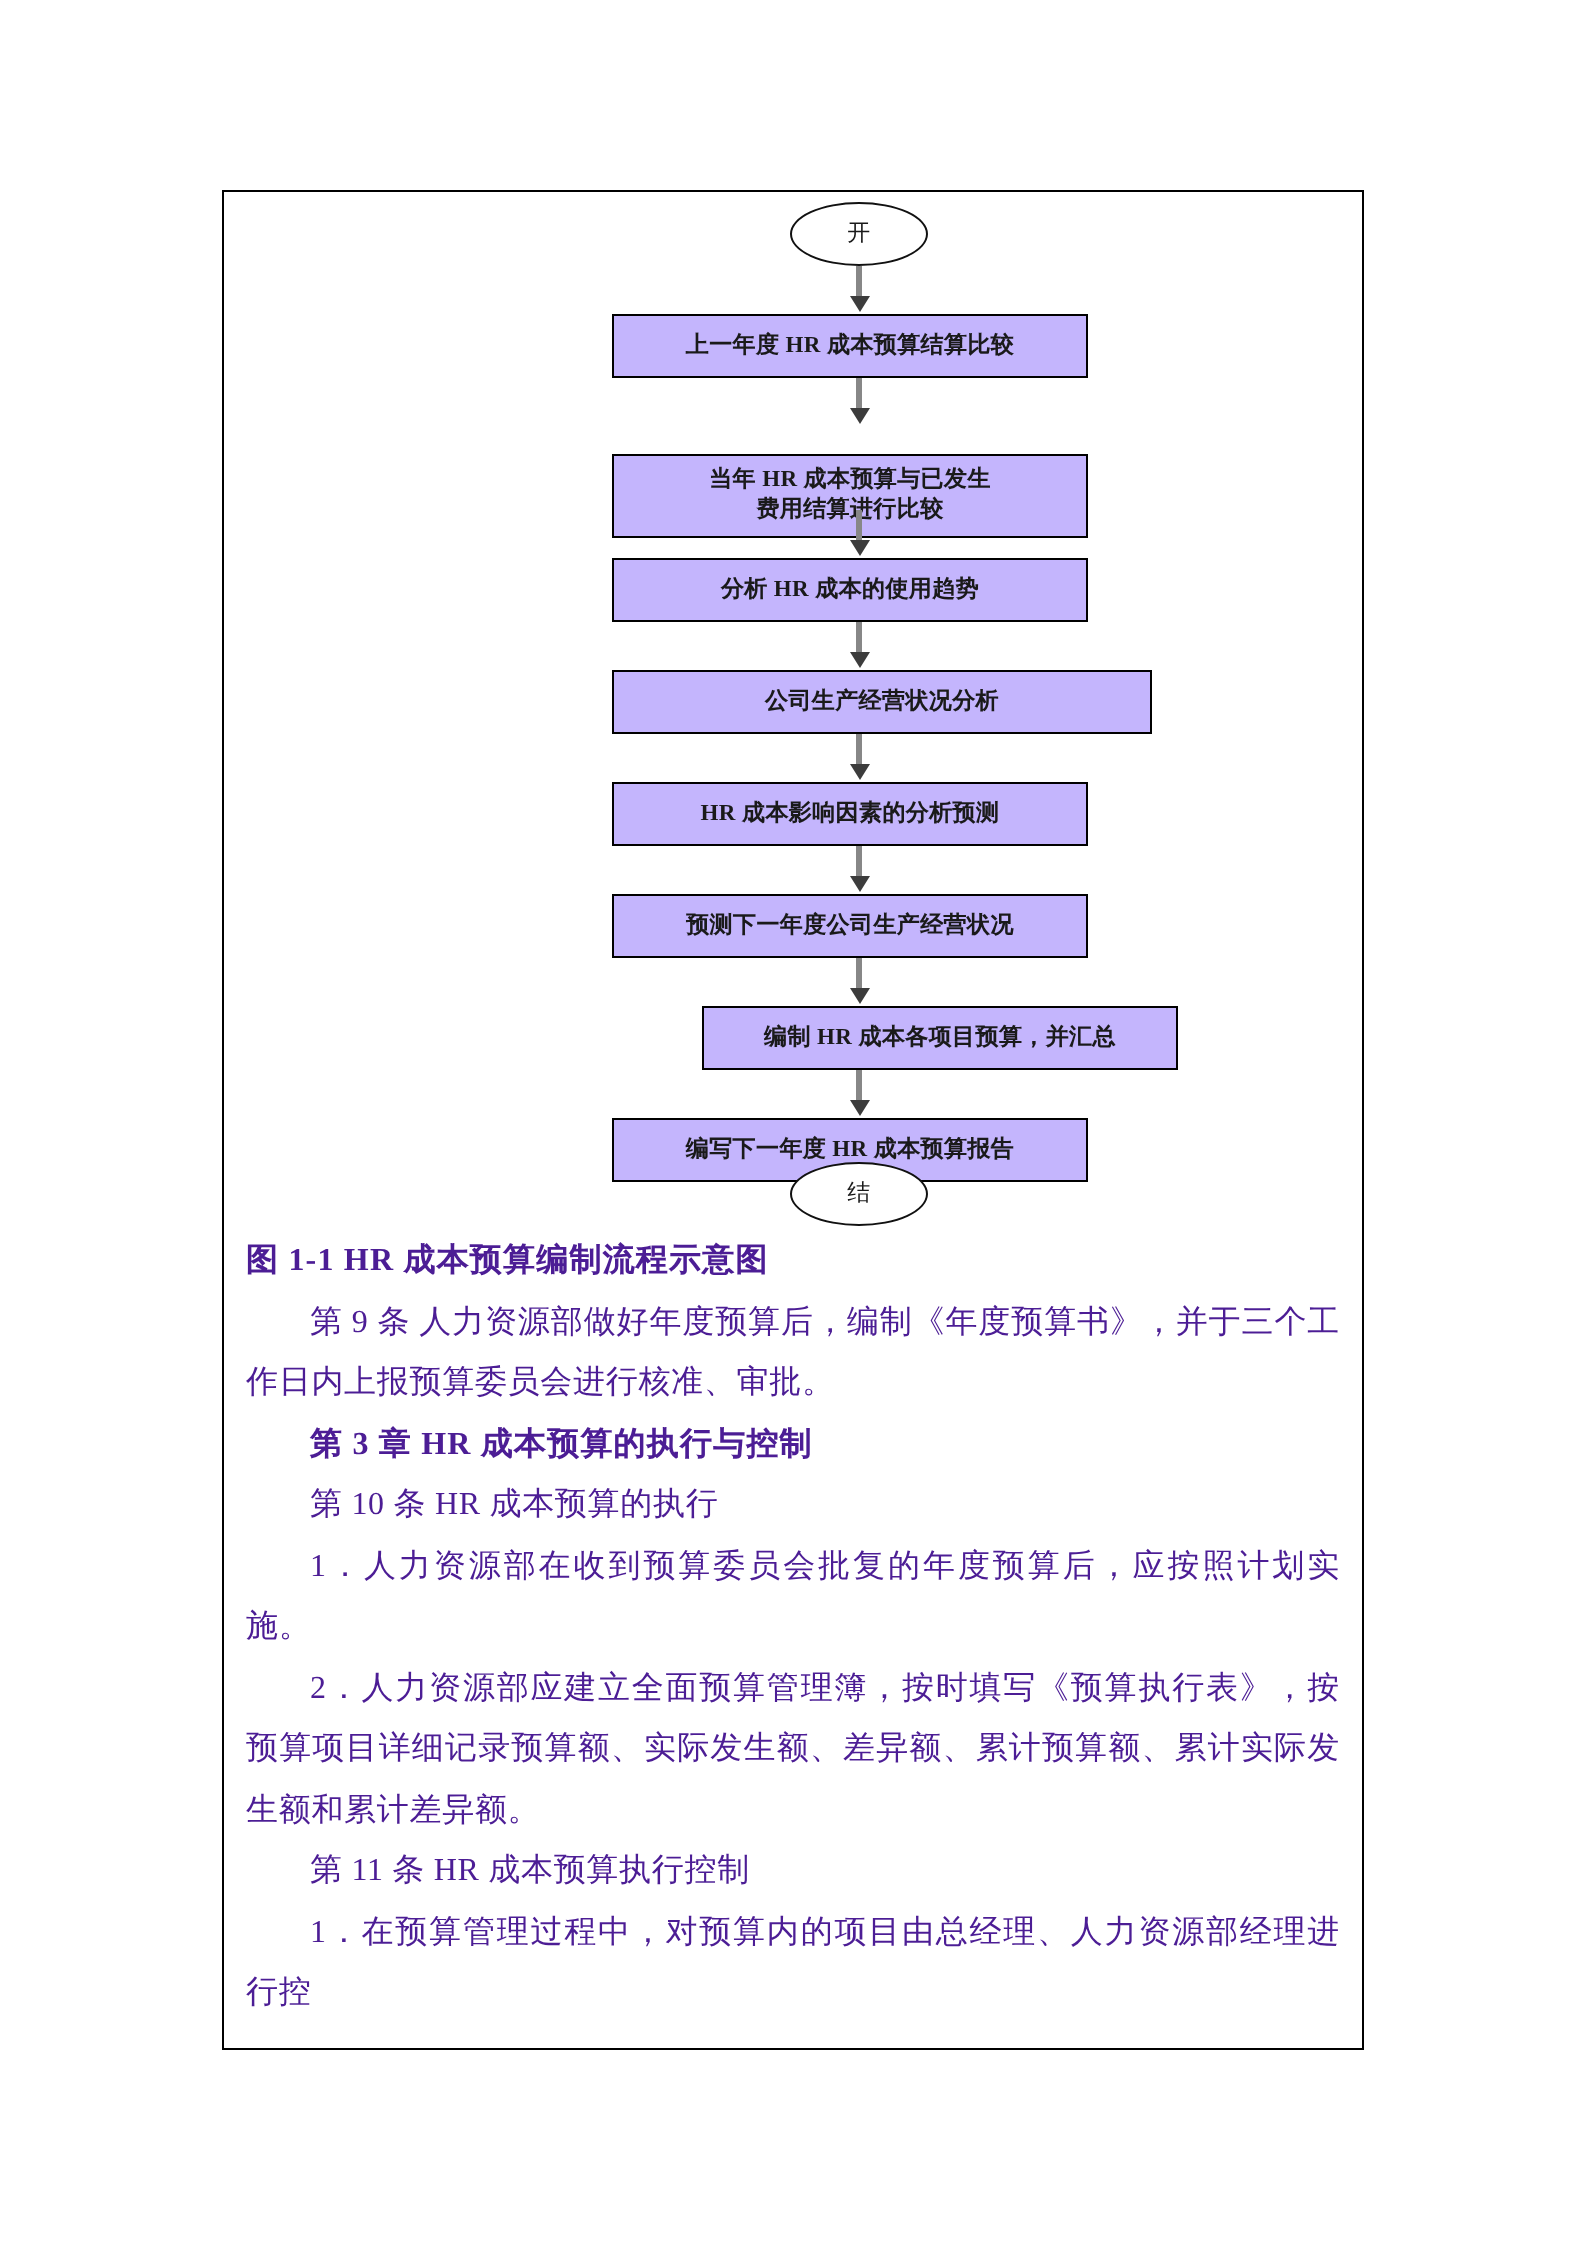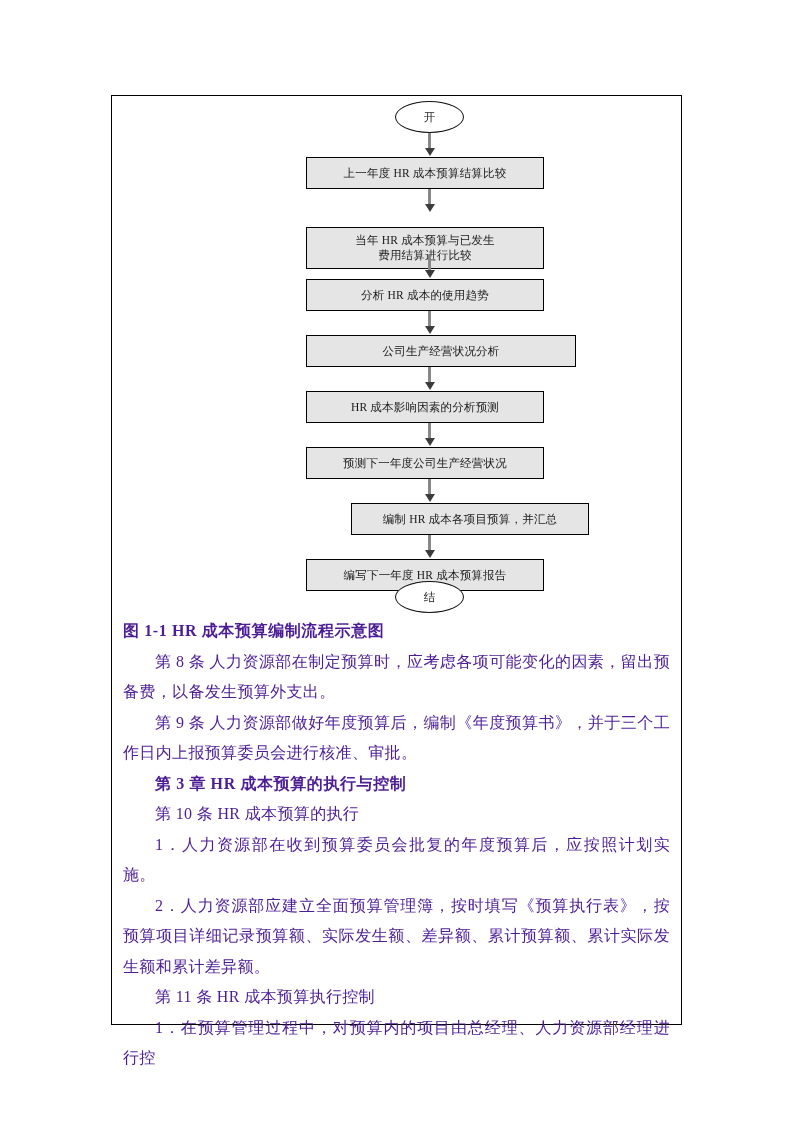--- a/index.html
+++ b/index.html
@@ -44,21 +44,22 @@
     justify-content: center;
     text-align: center;
     font-family: "Liberation Serif", "DejaVu Serif", serif;
     font-size: 11.5px;
     line-height: 15px;
     color: #1a1a1a;
     letter-spacing: 0.2px;
   }
   .fc-box {
     border: 1.2px solid #000000;
-    background: #e5e5e5;
+    background: #c4b5fd;
+    font-weight: bold;
   }
   .fc-ellipse {
     border: 1.3px solid #111111;
     border-radius: 50%;
     background: #ffffff;
   }
   .fc-arrow {
     position: absolute;
     width: 3px;
     background: #878787;
@@ -166,21 +167,20 @@
     <div class="fc-shape fc-ellipse" style="left:283px; top:485px; width:69px; height:32px;">
       <span>结</span>
     </div>
 
   </div>
 
   <div id="doc-text">
 
     <p class="para heading">图 1-1   HR 成本预算编制流程示意图</p>
 
-    <p class="para indent">第 8 条   人力资源部在制定预算时，应考虑各项可能变化的因素，留出预备费，以备发生预算外支出。</p>
 
     <p class="para indent">第 9 条   人力资源部做好年度预算后，编制《年度预算书》，并于三个工作日内上报预算委员会进行核准、审批。</p>
 
     <p class="para heading indent">第 3 章   HR 成本预算的执行与控制</p>
 
     <p class="para indent">第 10 条   HR 成本预算的执行</p>
 
     <p class="para indent">1．人力资源部在收到预算委员会批复的年度预算后，应按照计划实施。</p>
 
     <p class="para indent">2．人力资源部应建立全面预算管理簿，按时填写《预算执行表》，按预算项目详细记录预算额、实际发生额、差异额、累计预算额、累计实际发生额和累计差异额。</p>

